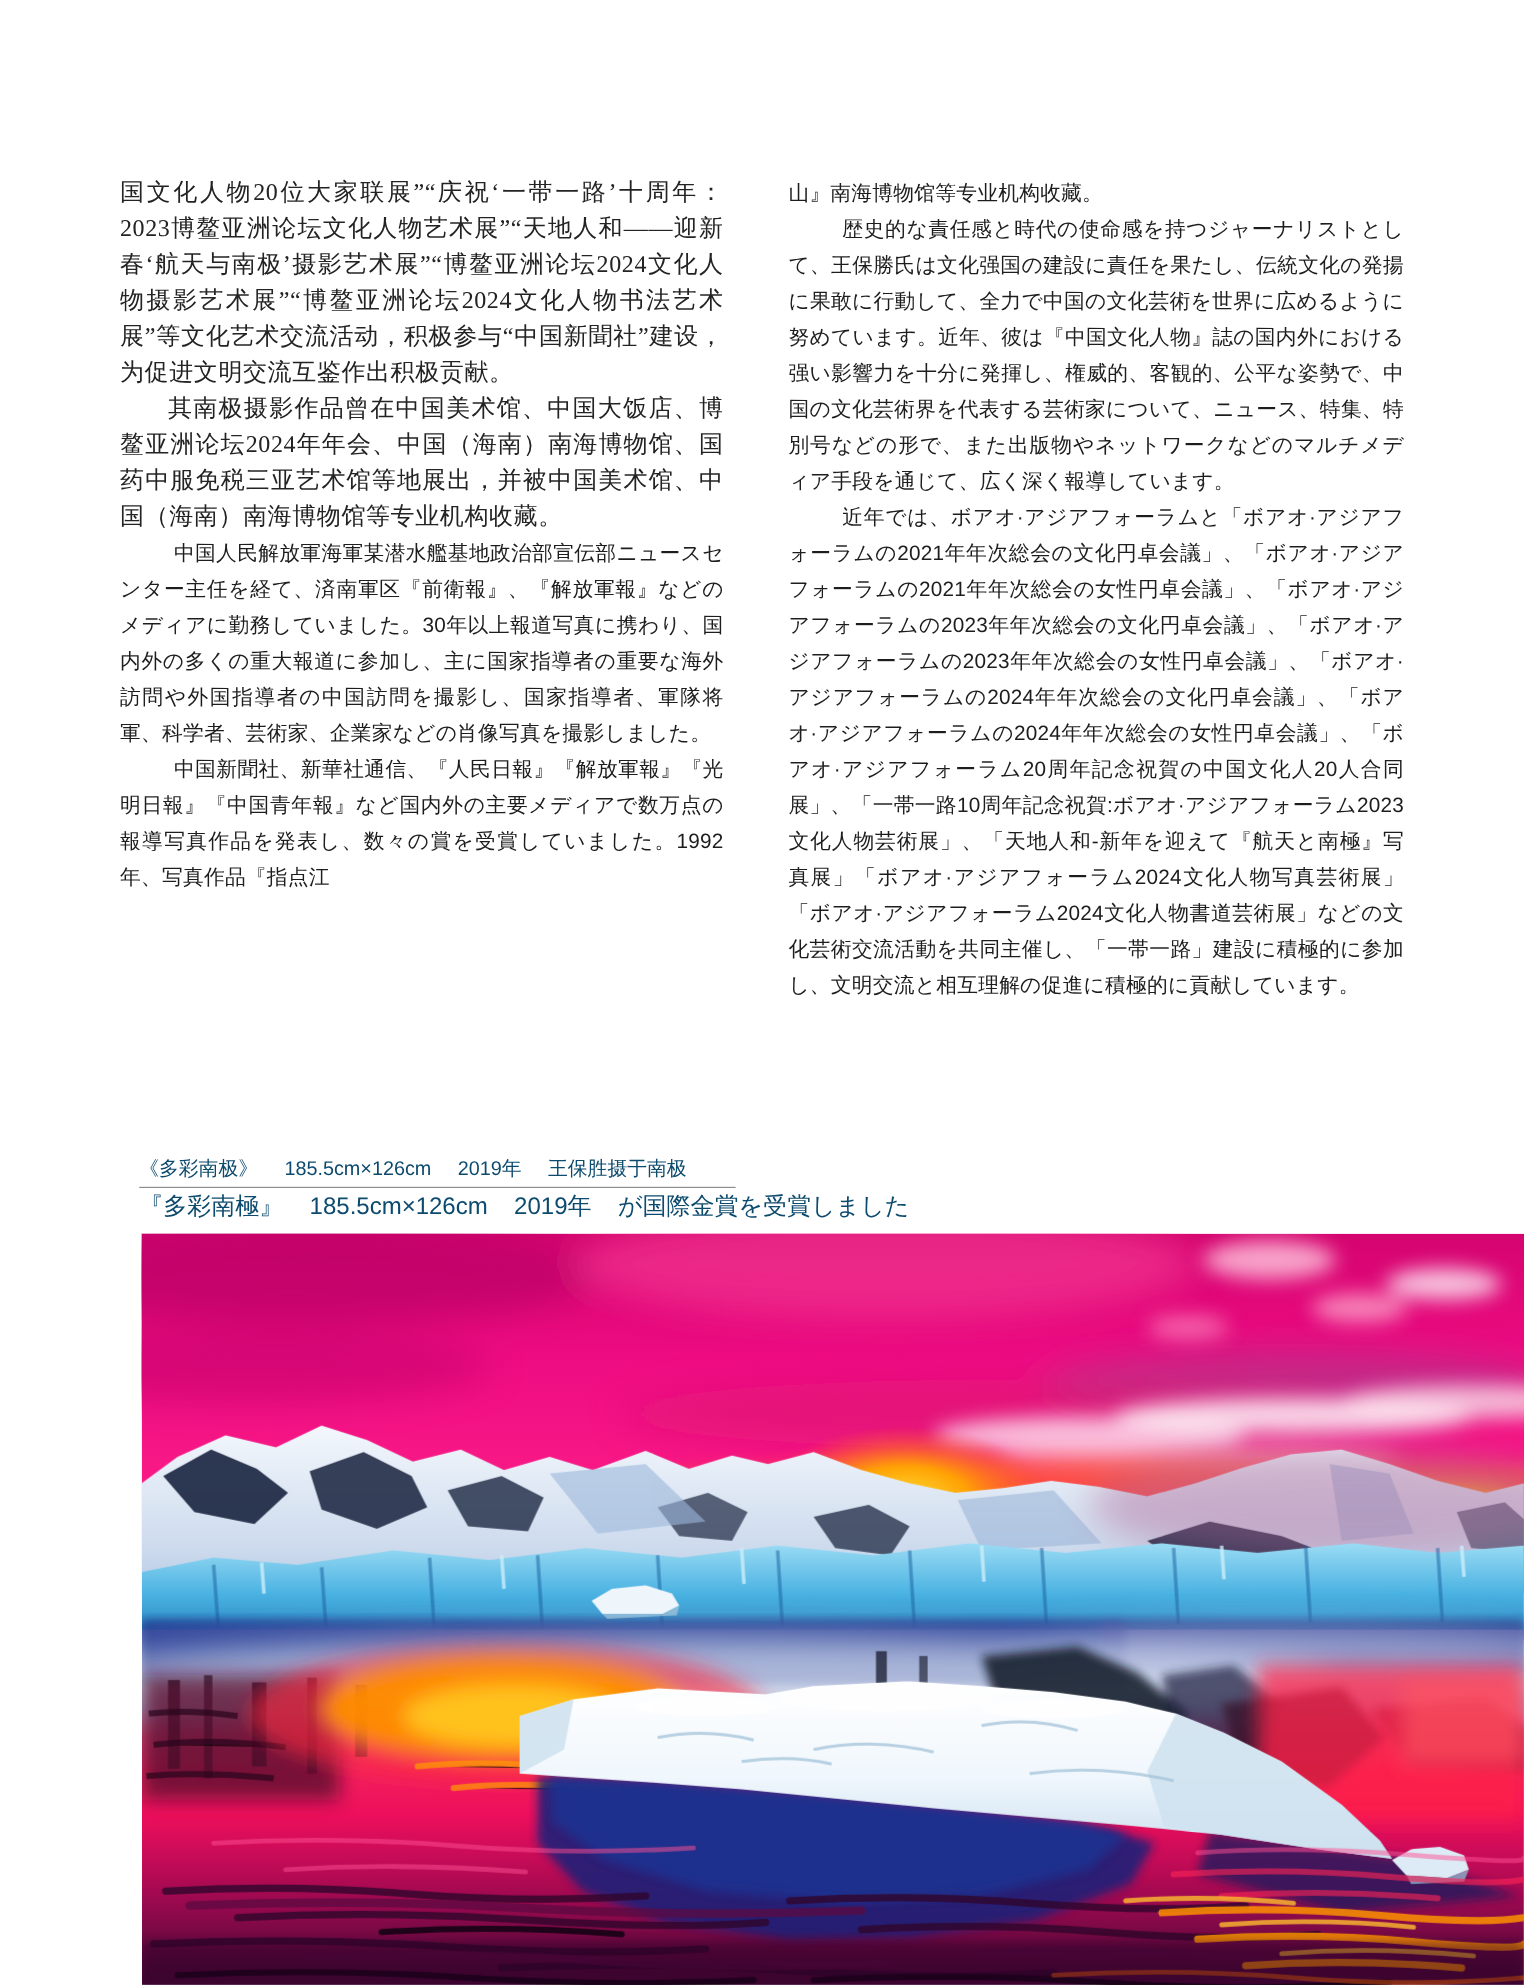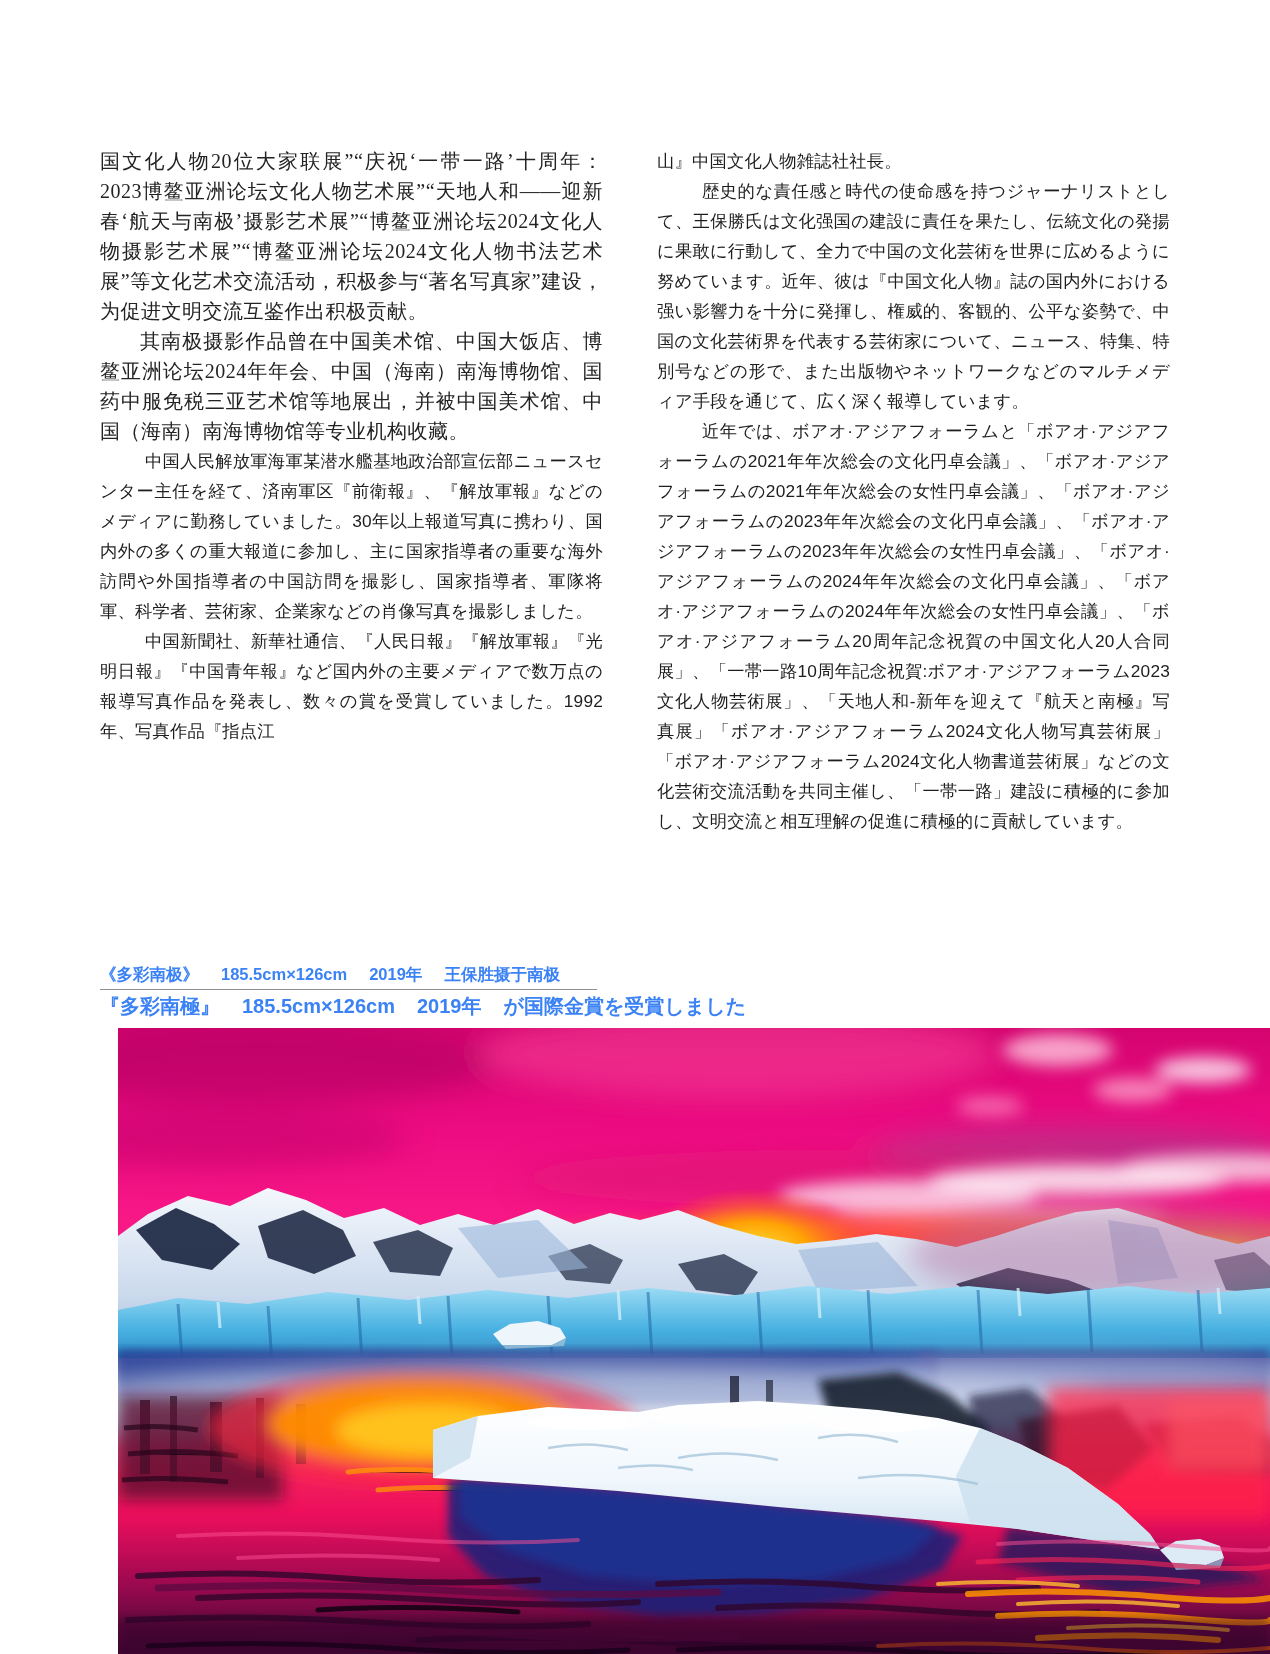--- a/index.html
+++ b/index.html
@@ -14,46 +14,46 @@
   p{margin:0;}
   .just{text-align:justify;text-justify:inter-ideograph;}
   .cn{font-family:"Liberation Serif",serif;font-size:20px;line-height:30px;color:#232323;letter-spacing:0.5px;}
   .jp{font-family:"Liberation Sans",sans-serif;font-size:17.3px;line-height:30px;color:#1d1d1d;letter-spacing:0.2px;}
   .ind2{text-indent:2em;}
   .ind3{text-indent:2.6em;}
   .gap{margin-top:26px;}
   .star{color:#e60012;font-size:19px;line-height:1;}
 
   
-  .caption{position:absolute;left:100px;top:962px;width:500px;color:#3b82f6;font-weight:bold;}
+  .caption{position:absolute;left:116px;top:962px;width:500px;color:#0c4a6e;}
   .cap-line{display:flex;align-items:baseline;white-space:nowrap;}
   .cap-line span{margin-right:22px;}
   .cap-cn{font-size:16.5px;line-height:24px;font-family:"Liberation Sans",sans-serif;}
   .cap-jp{font-size:20px;line-height:24px;font-family:"Liberation Sans",sans-serif;}
   .cap-rule{border:0;border-top:1px solid #8e8e8e;margin:3px 0 4px 0;width:497px;}
 
   
   .photo{position:absolute;left:118px;top:1028px;width:1152px;height:626px;overflow:hidden;}
   .photo svg{display:block;width:100%;height:100%;}
 </style>
 </head>
 <body>
 
 <div class="page">
 
   <main>
     <div class="col col-left">
-      <p class="cn just">国文化人物20位大家联展”“庆祝‘一带一路’十周年：2023博鳌亚洲论坛文化人物艺术展”“天地人和——迎新春‘航天与南极’摄影艺术展”“博鳌亚洲论坛2024文化人物摄影艺术展”“博鳌亚洲论坛2024文化人物书法艺术展”等文化艺术交流活动，积极参与“著名写真家”建设，为促进文明交流互鉴作出积极贡献。</p>
+      <p class="cn just">国文化人物20位大家联展”“庆祝‘一带一路’十周年：2023博鳌亚洲论坛文化人物艺术展”“天地人和——迎新春‘航天与南极’摄影艺术展”“博鳌亚洲论坛2024文化人物摄影艺术展”“博鳌亚洲论坛2024文化人物书法艺术展”等文化艺术交流活动，积极参与“中国新聞社”建设，为促进文明交流互鉴作出积极贡献。</p>
       <p class="cn just ind2">其南极摄影作品曾在中国美术馆、中国大饭店、博鳌亚洲论坛2024年年会、中国（海南）南海博物馆、国药中服免税三亚艺术馆等地展出，并被中国美术馆、中国（海南）南海博物馆等专业机构收藏。</p>
       <p class="jp just ind3">中国人民解放軍海軍某潜水艦基地政治部宣伝部ニュースセンター主任を経て、済南軍区『前衛報』、『解放軍報』などのメディアに勤務していました。30年以上報道写真に携わり、国内外の多くの重大報道に参加し、主に国家指導者の重要な海外訪問や外国指導者の中国訪問を撮影し、国家指導者、軍隊将軍、科学者、芸術家、企業家などの肖像写真を撮影しました。</p>
       <p class="jp just ind3">中国新聞社、新華社通信、『人民日報』『解放軍報』『光明日報』『中国青年報』など国内外の主要メディアで数万点の報導写真作品を発表し、数々の賞を受賞していました。1992年、写真作品『指点江</p>
     </div>
 
     <div class="col col-right">
-      <p class="jp just">山』中国文化人物雑誌社社長。</p>
+      <p class="jp just">山』南海博物馆等专业机构收藏。</p>
       <p class="jp just ind3">歴史的な責任感と時代の使命感を持つジャーナリストとして、王保勝氏は文化强国の建設に責任を果たし、伝統文化の発揚に果敢に行動して、全力で中国の文化芸術を世界に広めるように努めています。近年、彼は『中国文化人物』誌の国内外における强い影響力を十分に発揮し、権威的、客観的、公平な姿勢で、中国の文化芸術界を代表する芸術家について、ニュース、特集、特別号などの形で、また出版物やネットワークなどのマルチメディア手段を通じて、広く深く報導しています。</p>
       <p class="jp just ind3">近年では、ボアオ·アジアフォーラムと「ボアオ·アジアフォーラムの2021年年次総会の文化円卓会議」、「ボアオ·アジアフォーラムの2021年年次総会の女性円卓会議」、「ボアオ·アジアフォーラムの2023年年次総会の文化円卓会議」、「ボアオ·アジアフォーラムの2023年年次総会の女性円卓会議」、「ボアオ·アジアフォーラムの2024年年次総会の文化円卓会議」、「ボアオ·アジアフォーラムの2024年年次総会の女性円卓会議」、「ボアオ·アジアフォーラム20周年記念祝賀の中国文化人20人合同展」、「一帯一路10周年記念祝賀:ボアオ·アジアフォーラム2023文化人物芸術展」、「天地人和-新年を迎えて『航天と南極』写真展」「ボアオ·アジアフォーラム2024文化人物写真芸術展」「ボアオ·アジアフォーラム2024文化人物書道芸術展」などの文化芸術交流活動を共同主催し、「一帯一路」建設に積極的に参加し、文明交流と相互理解の促進に積極的に貢献しています。</p>
     </div>
   </main>
 
   <div class="caption">
     <div class="cap-line cap-cn">
       <span>《多彩南极》</span>
       <span>185.5cm×126cm</span>
       <span>2019年</span>

